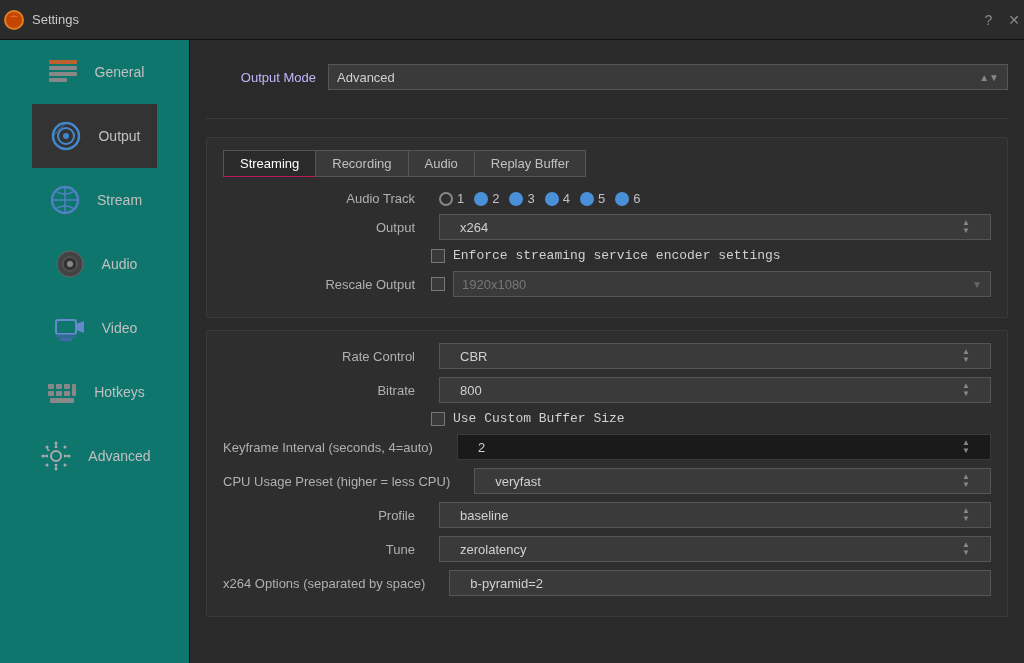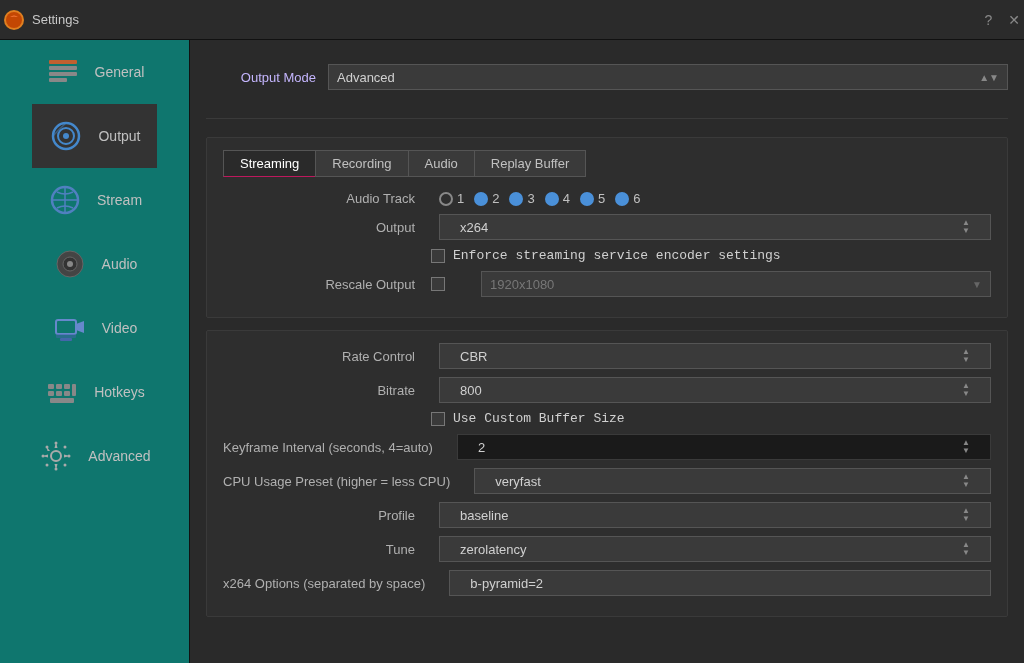--- a/index.html
+++ b/index.html
@@ -262,21 +262,20 @@
       flex: 1;
       background: #3a3a3a;
       border: 1px solid #555;
       color: #777;
       padding: 3px 8px;
       font-size: 13px;
       height: 26px;
       display: flex;
       align-items: center;
       justify-content: space-between;
-      margin-left: 28px;
     }
 
     
     .panel2 {
       background: #2e2e2e;
       border: 1px solid #3a3a3a;
       border-radius: 2px;
       padding: 12px 16px;
     }
 

